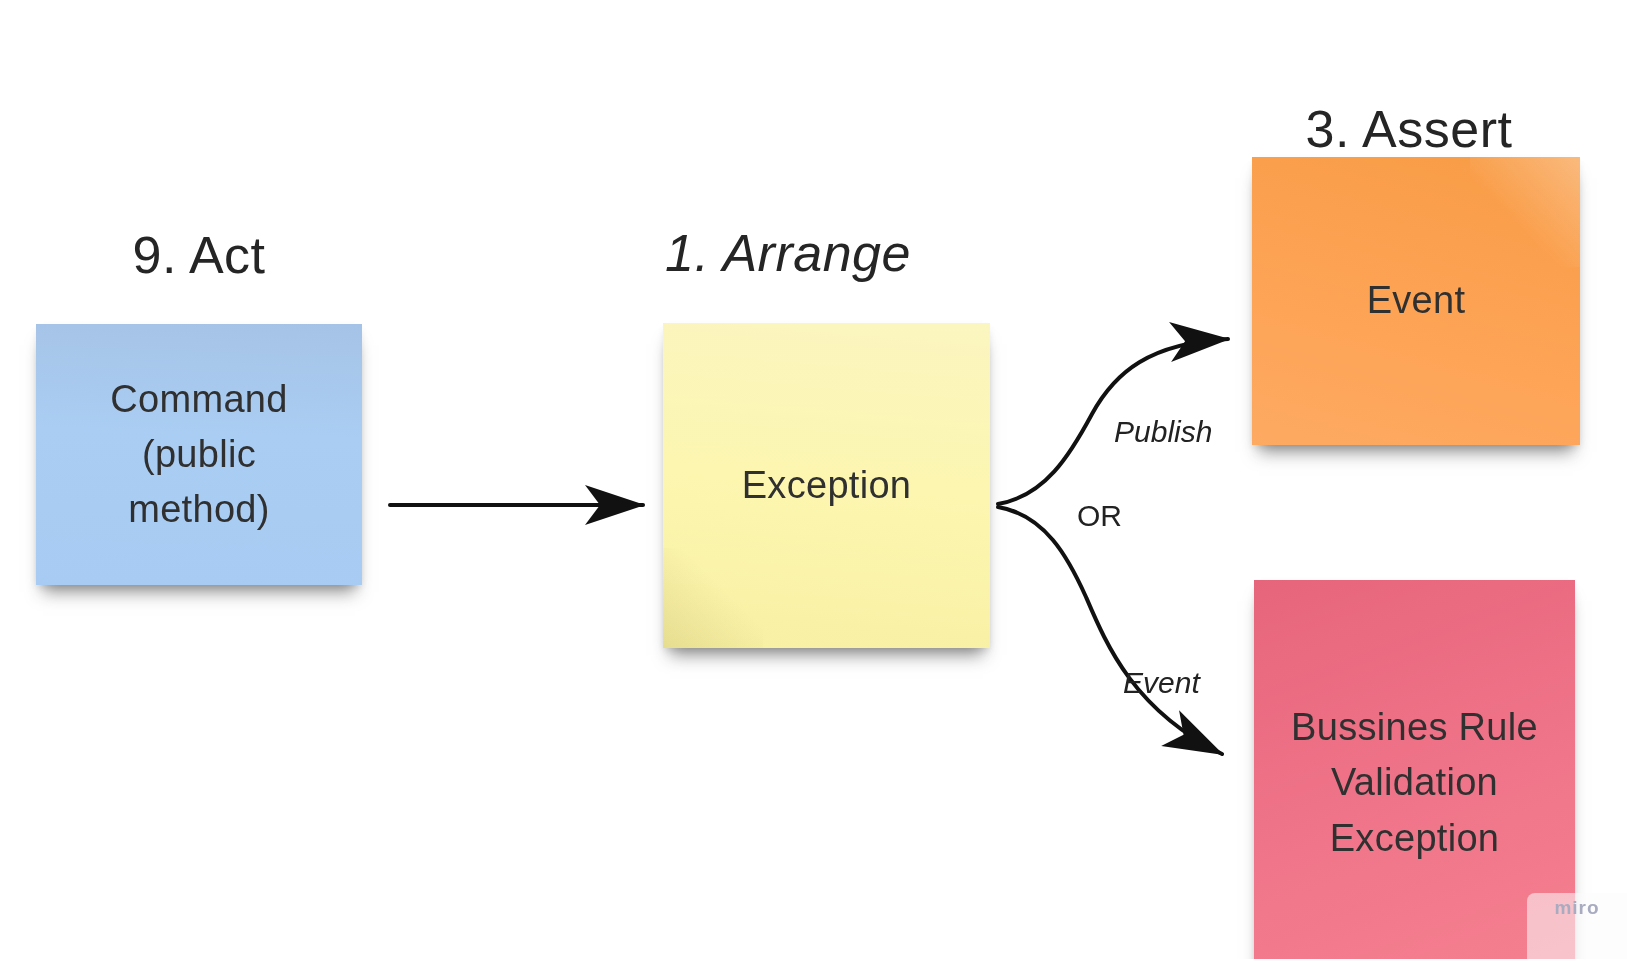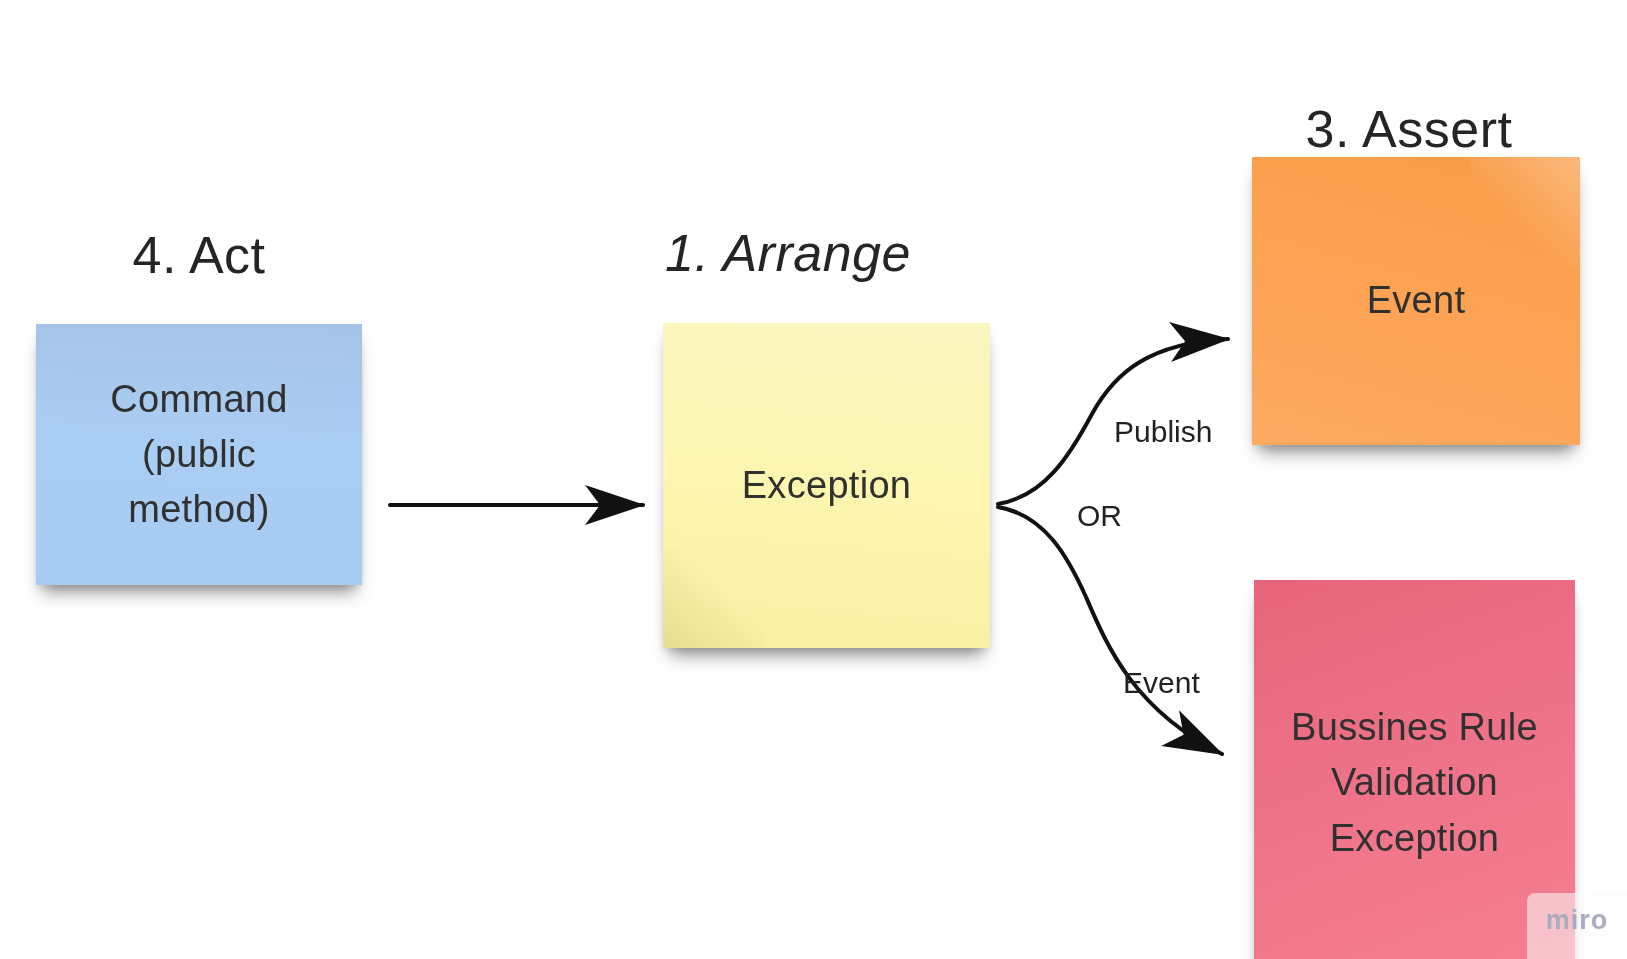--- a/index.html
+++ b/index.html
@@ -34,49 +34,49 @@
   .note-orange::after {
     content:""; position:absolute; right:0; top:0; width:110px; height:110px;
     background: linear-gradient(225deg, rgba(255,255,255,0.30), rgba(255,255,255,0) 60%);
   }
   .note-yellow::after {
     content:""; position:absolute; left:0; bottom:0; width:100px; height:100px;
     background: linear-gradient(45deg, rgba(120,105,30,0.14), rgba(120,105,30,0) 60%);
   }
 
   .arrow-label { position: absolute; font-size: 30px; color: #222222; white-space: nowrap; }
-  .arrow-label.italic { }
+  .arrow-label.italic { font-style: italic; }
 
   .watermark {
     position: absolute; left: 1527px; top: 893px; width: 100px; height: 66px;
     background: rgba(252,252,253,0.55); border-top-left-radius: 8px;
     display: flex; justify-content: center; z-index: 10;
   }
   .watermark-text {
-    margin-top: 12px; font-size: 27px; font-weight: 600;
+    margin-top: 4px; font-size: 19px; font-weight: 600;
     color: #a9abc0; letter-spacing: 1px;
   }
 </style>
 </head>
 <body>
 
 <div class="canvas">
 
   <svg class="arrows" viewBox="0 0 1627 959" xmlns="http://www.w3.org/2000/svg">
     <defs>
       <marker id="ah" viewBox="0 0 62 42" refX="59" refY="21" markerWidth="62" markerHeight="42" markerUnits="userSpaceOnUse" orient="auto">
         <path d="M1,1 L61,21 L1,41 L16,21 Z" fill="#111111"></path>
       </marker>
     </defs>
     <path d="M 390 505 L 643 505" stroke="#111111" stroke-width="4" fill="none" stroke-linecap="round" marker-end="url(#ah)"></path>
     <path d="M 998 504 C 1045 496, 1070 455, 1092 414 C 1115 372, 1150 343, 1228 339" stroke="#111111" stroke-width="4" fill="none" stroke-linecap="round" marker-end="url(#ah)"></path>
     <path d="M 998 507 C 1045 515, 1068 557, 1086 597 C 1107 646, 1134 710, 1222 754" stroke="#111111" stroke-width="4" fill="none" stroke-linecap="round" marker-end="url(#ah)"></path>
   </svg>
 
-  <div class="heading" style="left:199px; top:226px;">4. Act</div>
+  <div class="heading" style="left:199px; top:226px;">9. Act</div>
   <div class="heading" style="left:788px; top:224px;font-style:italic;">1. Arrange</div>
   <div class="heading" style="left:1409px; top:64px;margin-top:36px;">3. Assert</div>
 
   <div class="note note-blue" style="left:36px; top:324px; width:326px; height:261px;">
     <div class="note-text">Command
 (public
 method)</div>
   </div>
 
   <div class="note note-yellow" style="left:663px; top:323px; width:327px; height:325px;">

